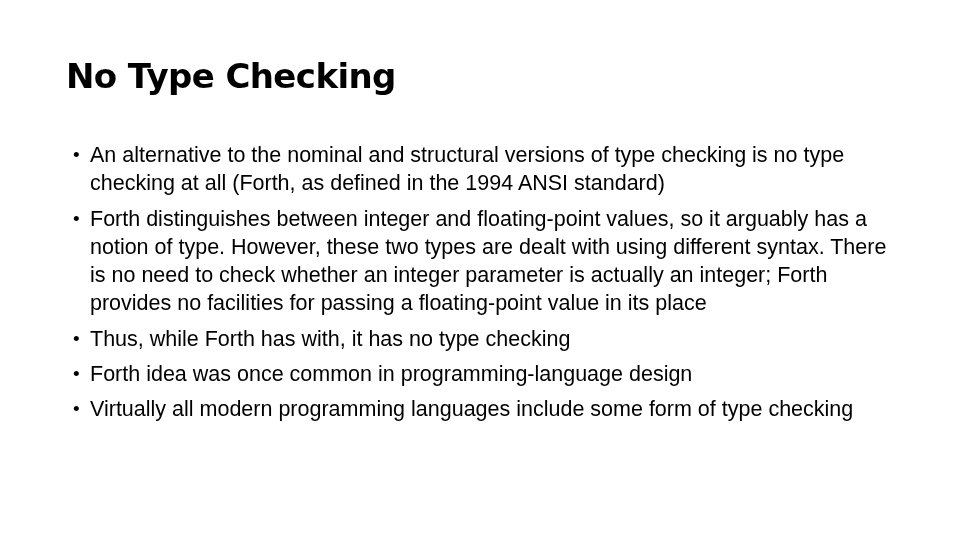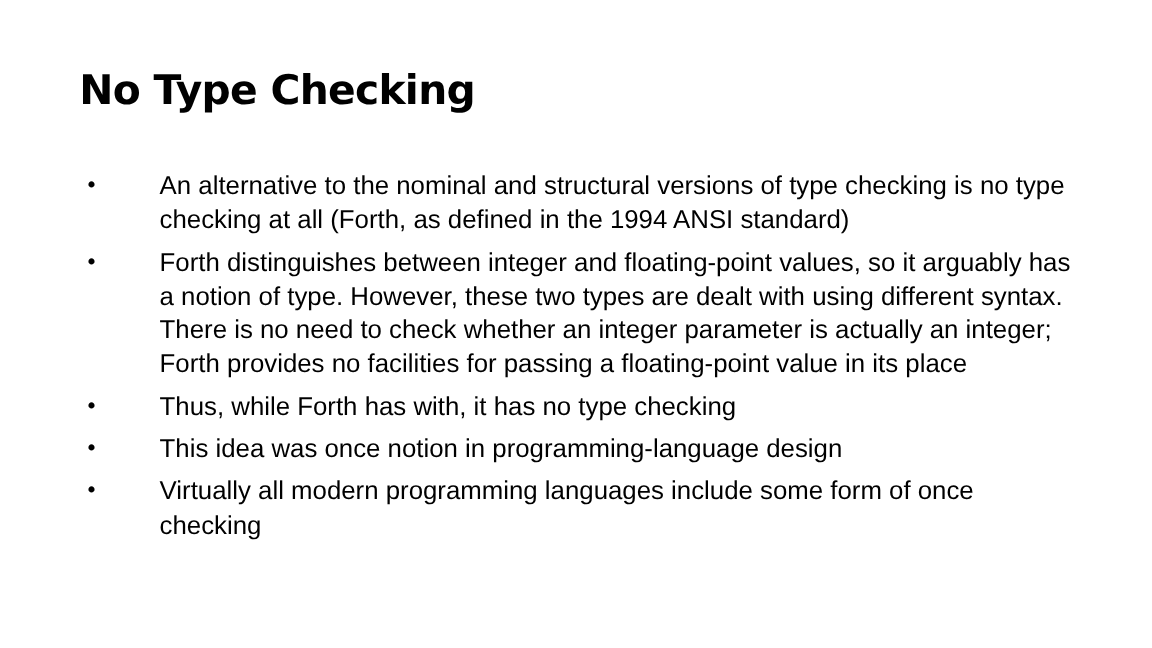--- a/index.html
+++ b/index.html
@@ -64,21 +64,20 @@
     left: 7px;
     top: 0;
     width: 12px;
     font-size: 19px;
     line-height: 28.3px;
     color: #000000;
     text-align: left;
   }
   .bullet-text {
     display: block;
-    margin-left: 43px;
   }
 </style>
 </head>
 <body>
 
 <div class="slide">
 
   <div class="slide-title">No Type Checking</div>
 
   <div class="body-block">
@@ -94,24 +93,24 @@
         <span class="bullet-text">Forth distinguishes between integer and floating-point values, so it arguably has a notion of type. However, these two types are dealt with using different syntax. There is no need to check whether an integer parameter is actually an integer; Forth provides no facilities for passing a floating-point value in its place</span>
       </li>
 
       <li>
         <span class="bullet-marker">•</span>
         <span class="bullet-text">Thus, while Forth has with, it has no type checking</span>
       </li>
 
       <li>
         <span class="bullet-marker">•</span>
-        <span class="bullet-text">This idea was once notion in programming-language design</span>
+        <span class="bullet-text">Forth idea was once common in programming-language design</span>
       </li>
 
       <li>
         <span class="bullet-marker">•</span>
-        <span class="bullet-text">Virtually all modern programming languages include some form of once checking</span>
+        <span class="bullet-text">Virtually all modern programming languages include some form of type checking</span>
       </li>
 
     </ul>
   </div>
 
 </div>
 
 </body></html>

